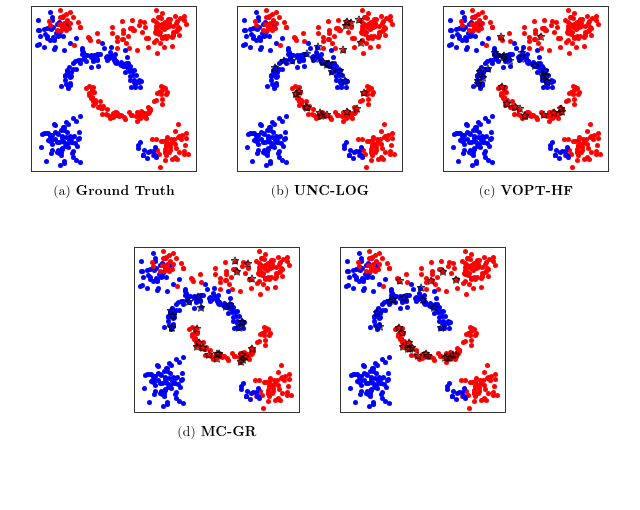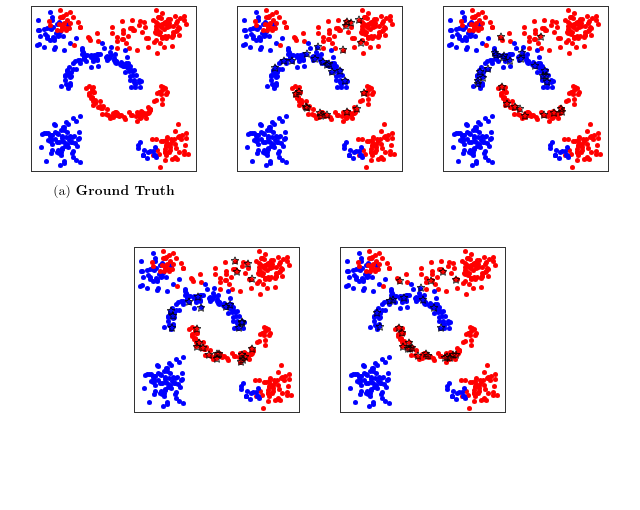--- a/index.html
+++ b/index.html
@@ -1145,20 +1145,24 @@
             <svg viewBox="0 0 24 24">
               <path d="M12 2l2.6 6.3 6.8.5-5.2 4.4 1.7 6.6L12 16.8 6.1 19.8l1.7-6.6L2.6 8.8l6.8-.5z" fill="none" stroke="#000" stroke-width="2"></path>
             </svg>
           </span>
           <span class="star" style="left:54.3px;top:54.4px">
             <svg viewBox="0 0 24 24">
               <path d="M12 2l2.6 6.3 6.8.5-5.2 4.4 1.7 6.6L12 16.8 6.1 19.8l1.7-6.6L2.6 8.8l6.8-.5z" fill="none" stroke="#000" stroke-width="2"></path>
             </svg>
           </span>
         </div>
+      <div class="caption">
+        <span class="tag">(b)</span>
+        <span class="name">UNC-LOG</span>
+      </div>
     </div>
 
     <div class="panel">
       <div class="plot" id="plot-c">
           <span class="dot red" style="left:144.9px;top:25.8px"></span>
           <span class="dot red" style="left:130.8px;top:27.3px"></span>
           <span class="dot red" style="left:144.6px;top:19.4px"></span>
           <span class="dot red" style="left:139.4px;top:25.6px"></span>
           <span class="dot red" style="left:134.7px;top:17.0px"></span>
           <span class="dot red" style="left:122.2px;top:17.2px"></span>
@@ -1754,20 +1758,24 @@
             <svg viewBox="0 0 24 24">
               <path d="M12 2l2.6 6.3 6.8.5-5.2 4.4 1.7 6.6L12 16.8 6.1 19.8l1.7-6.6L2.6 8.8l6.8-.5z" fill="none" stroke="#000" stroke-width="2"></path>
             </svg>
           </span>
           <span class="star" style="left:51.4px;top:45.8px">
             <svg viewBox="0 0 24 24">
               <path d="M12 2l2.6 6.3 6.8.5-5.2 4.4 1.7 6.6L12 16.8 6.1 19.8l1.7-6.6L2.6 8.8l6.8-.5z" fill="none" stroke="#000" stroke-width="2"></path>
             </svg>
           </span>
         </div>
+      <div class="caption">
+        <span class="tag">(c)</span>
+        <span class="name">VOPT-HF</span>
+      </div>
     </div>
 
   </div>
 
   <div class="row row2">
 
     <div class="panel">
       <div class="plot" id="plot-d">
           <span class="dot red" style="left:144.9px;top:25.8px"></span>
           <span class="dot red" style="left:130.8px;top:27.3px"></span>
@@ -2367,20 +2375,24 @@
             <svg viewBox="0 0 24 24">
               <path d="M12 2l2.6 6.3 6.8.5-5.2 4.4 1.7 6.6L12 16.8 6.1 19.8l1.7-6.6L2.6 8.8l6.8-.5z" fill="none" stroke="#000" stroke-width="2"></path>
             </svg>
           </span>
           <span class="star" style="left:116.9px;top:31.2px">
             <svg viewBox="0 0 24 24">
               <path d="M12 2l2.6 6.3 6.8.5-5.2 4.4 1.7 6.6L12 16.8 6.1 19.8l1.7-6.6L2.6 8.8l6.8-.5z" fill="none" stroke="#000" stroke-width="2"></path>
             </svg>
           </span>
         </div>
+      <div class="caption">
+        <span class="tag">(d)</span>
+        <span class="name">MC-GR</span>
+      </div>
     </div>
 
     <div class="panel">
       <div class="plot" id="plot-e">
           <span class="dot red" style="left:144.9px;top:25.8px"></span>
           <span class="dot red" style="left:130.8px;top:27.3px"></span>
           <span class="dot red" style="left:144.6px;top:19.4px"></span>
           <span class="dot red" style="left:139.4px;top:25.6px"></span>
           <span class="dot red" style="left:134.7px;top:17.0px"></span>
           <span class="dot red" style="left:122.2px;top:17.2px"></span>

